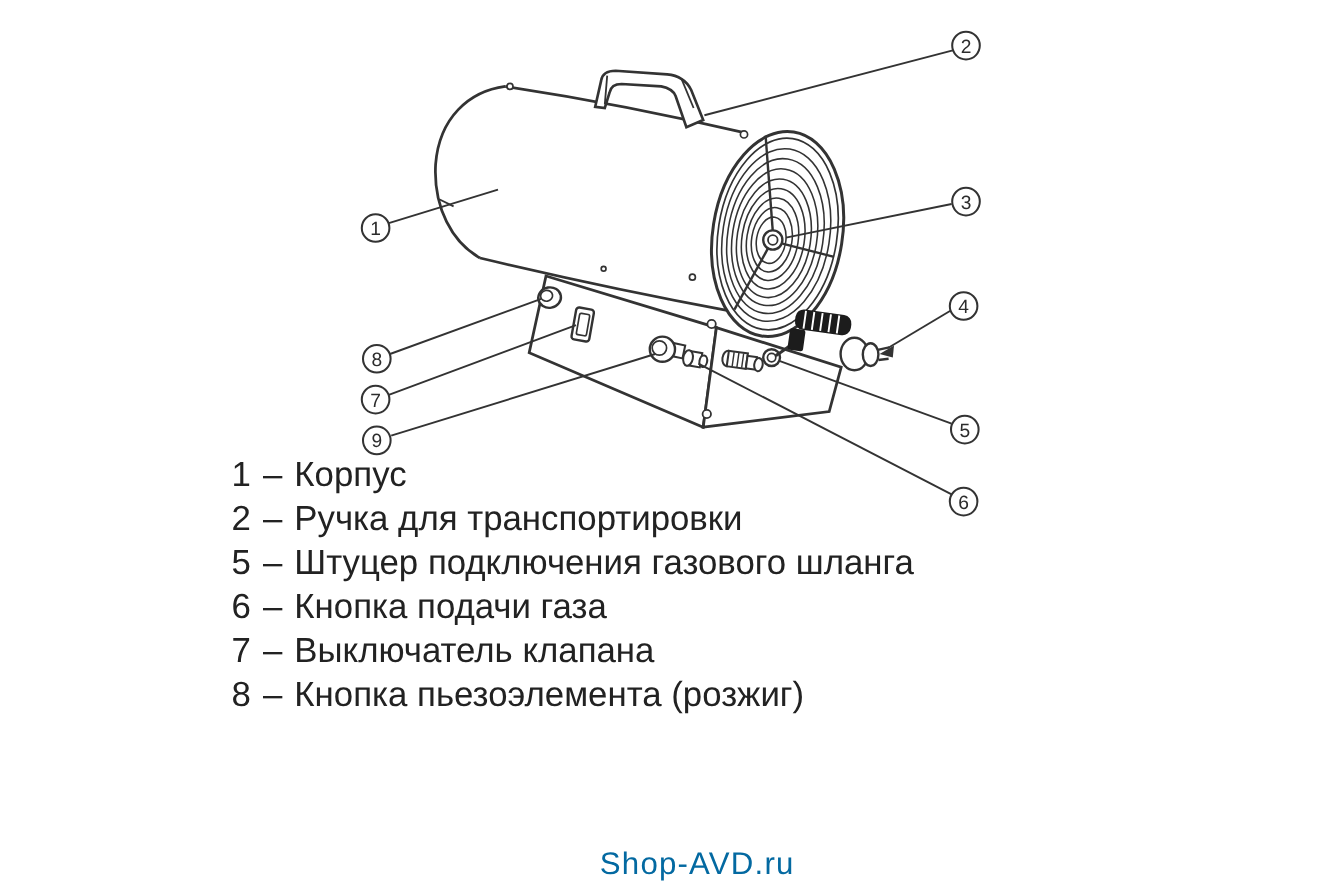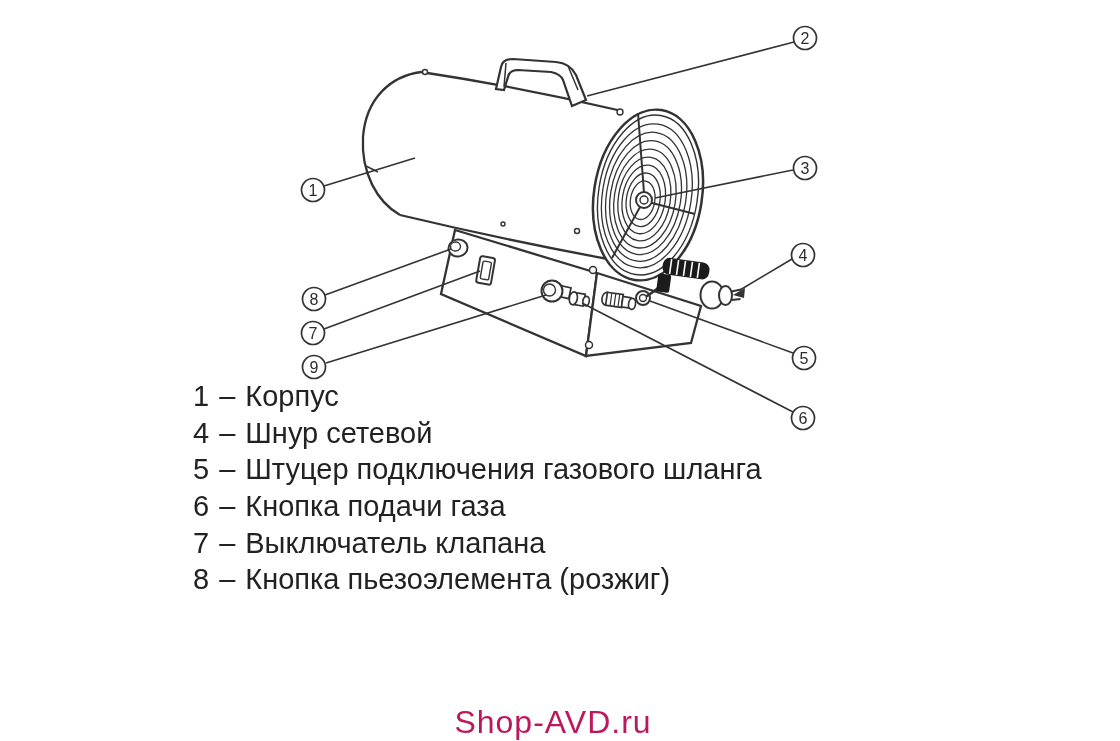--- a/index.html
+++ b/index.html
@@ -8,22 +8,22 @@
     font-family:"Liberation Sans","DejaVu Sans",sans-serif;
   }
   .diagram-svg{position:absolute;left:0;top:0;width:1120px;height:741px;}
   .legend{
     position:absolute;left:193px;top:378px;color:#222;
     font-size:29px;line-height:36.7px;white-space:nowrap;
   }
   .legend-row{height:36.7px;}
   .legend .sep{margin:0 10px;}
   .watermark{
-    position:absolute;left:553px;top:704px;transform:translateX(-50%);
-    font-size:32px;color:#be185d;letter-spacing:1px;
+    position:absolute;left:581px;top:704px;transform:translateX(-50%);
+    font-size:26px;color:#0369a1;letter-spacing:1px;
   }
   svg text.callout-num{
     font-family:"Liberation Sans","DejaVu Sans",sans-serif;
     font-size:16px;fill:#2c2c2c;text-anchor:middle;
   }
   .ln{stroke:#333;fill:none;}
 </style>
 </head>
 <body>
 
@@ -172,21 +172,21 @@
       </g>
       <g>
         <circle cx="314" cy="367" r="11.5" fill="#fff" stroke="#333" stroke-width="1.7"></circle>
         <text class="callout-num" x="314" y="367" dy=".36em">9</text>
       </g>
     </g>
   </svg>
 
   <div class="legend">
     <div class="legend-row"><span class="num">1</span><span class="sep">–</span><span class="lbl">Корпус</span></div>
-    <div class="legend-row"><span class="num">4</span><span class="sep">–</span><span class="lbl">Шнур сетевой</span></div>
+    <div class="legend-row"><span class="num">2</span><span class="sep">–</span><span class="lbl">Ручка для транспортировки</span></div>
     <div class="legend-row"><span class="num">5</span><span class="sep">–</span><span class="lbl">Штуцер подключения газового шланга</span></div>
     <div class="legend-row"><span class="num">6</span><span class="sep">–</span><span class="lbl">Кнопка подачи газа</span></div>
     <div class="legend-row"><span class="num">7</span><span class="sep">–</span><span class="lbl">Выключатель клапана</span></div>
     <div class="legend-row"><span class="num">8</span><span class="sep">–</span><span class="lbl">Кнопка пьезоэлемента (розжиг)</span></div>
   </div>
 
   <div class="watermark">Shop-AVD.ru</div>
 </div>
 
 </body></html>

